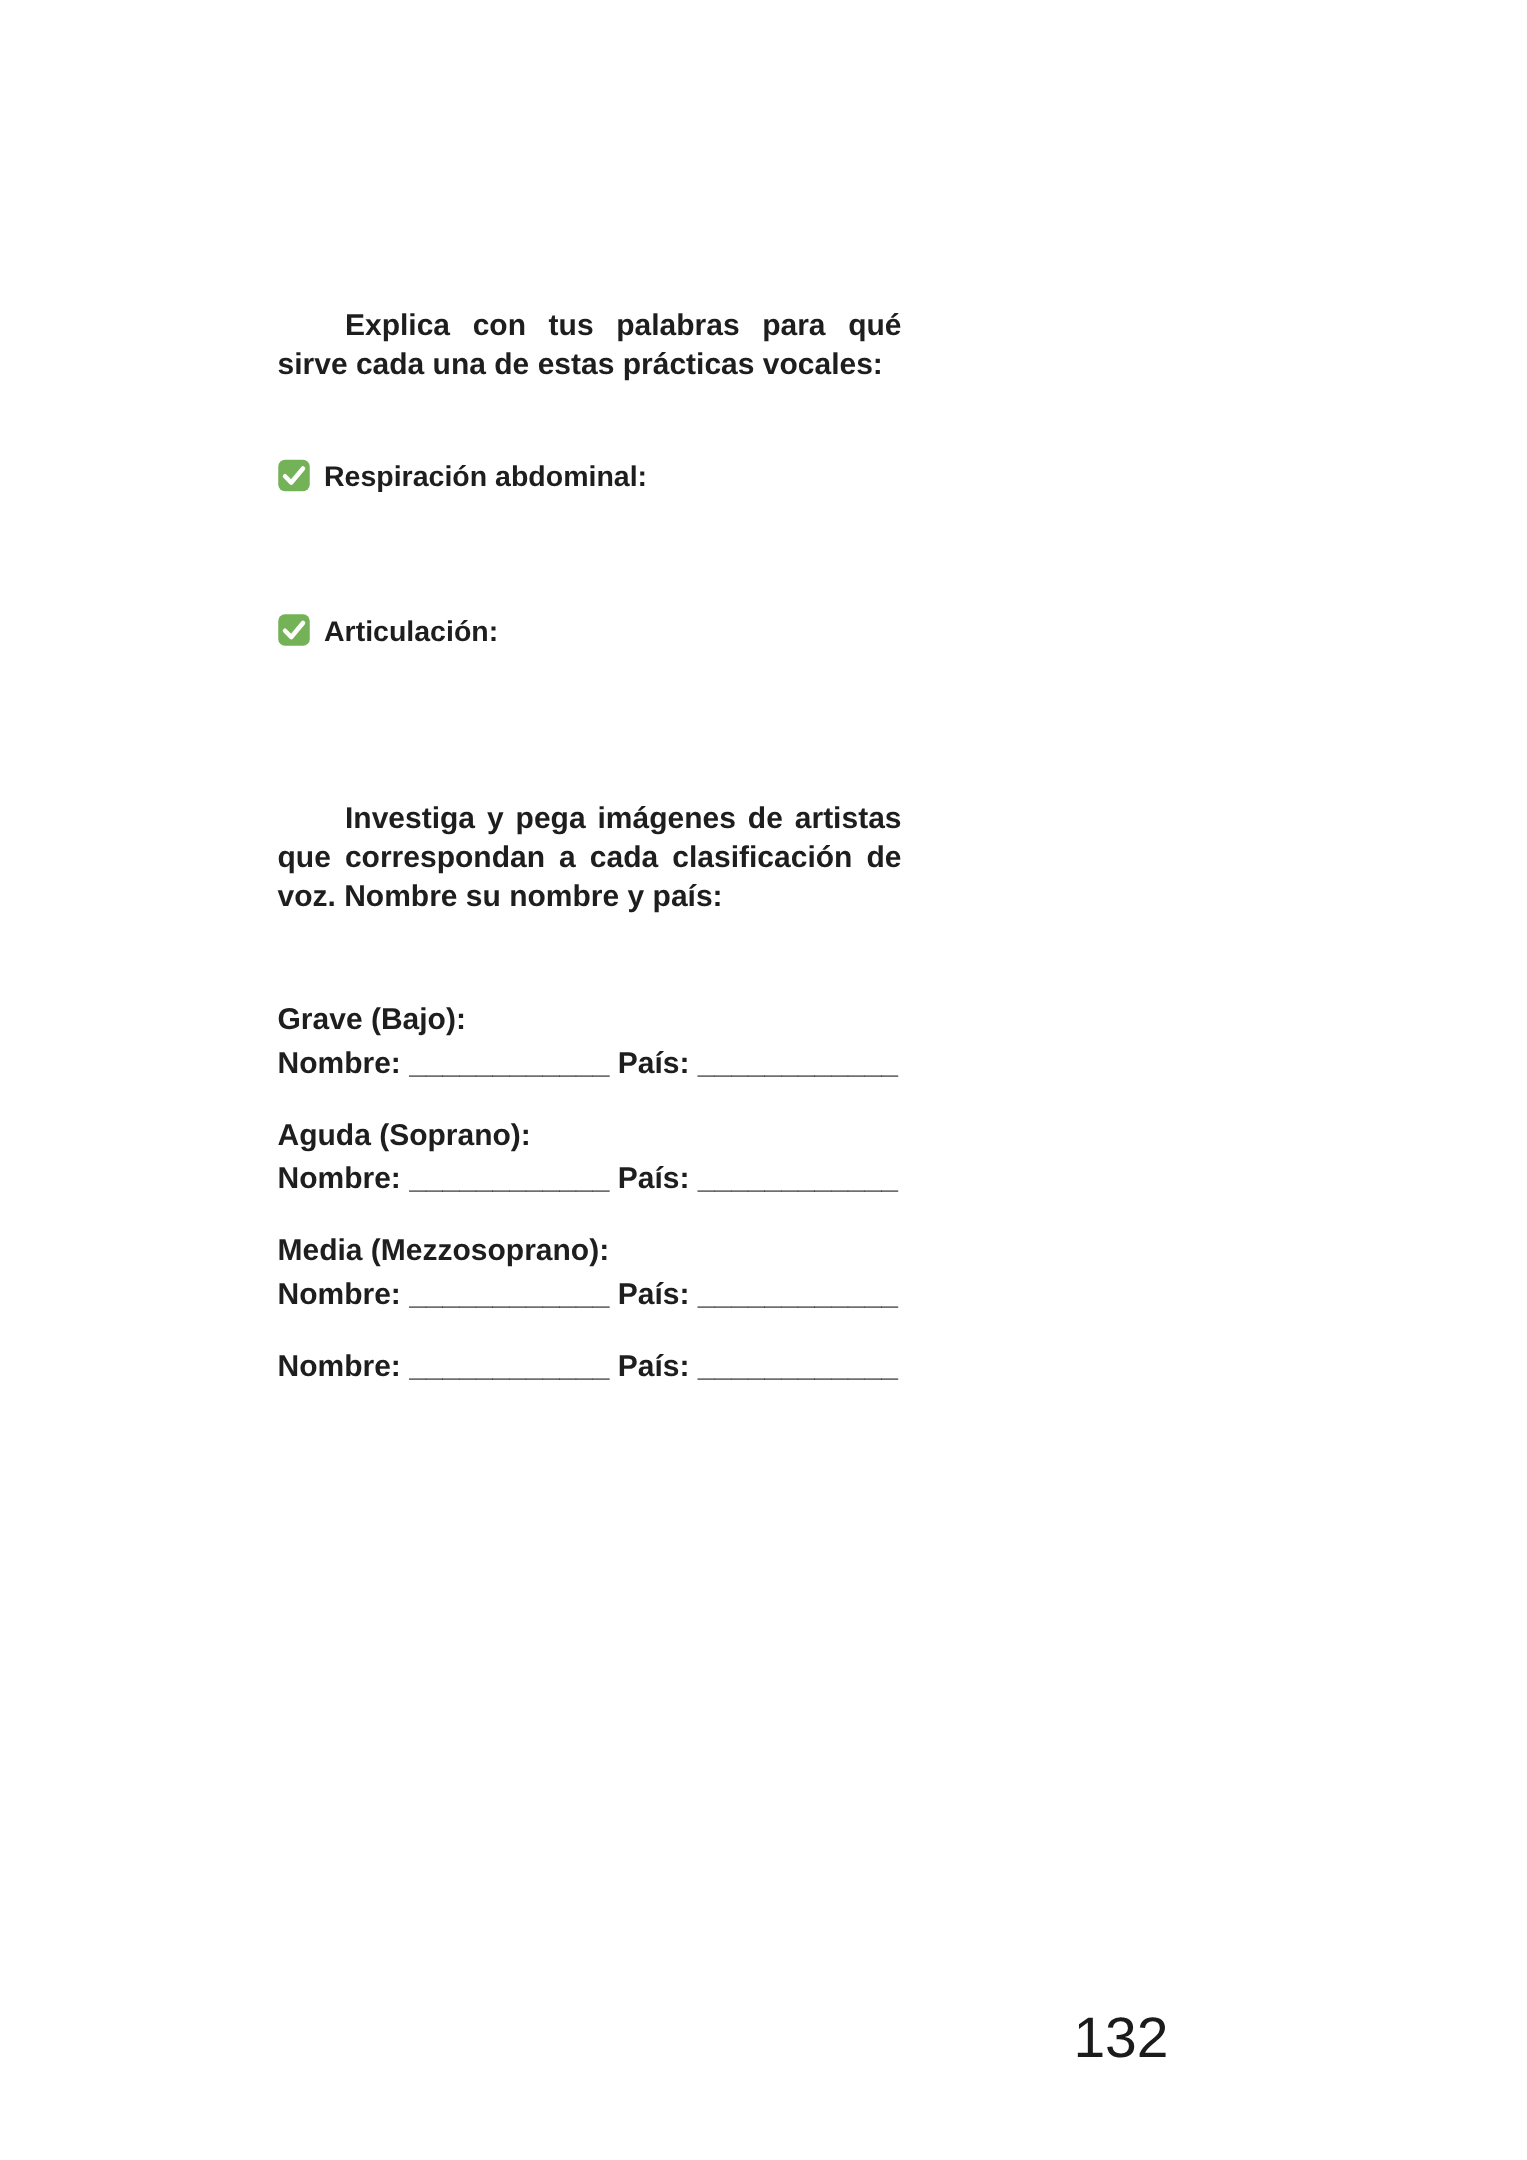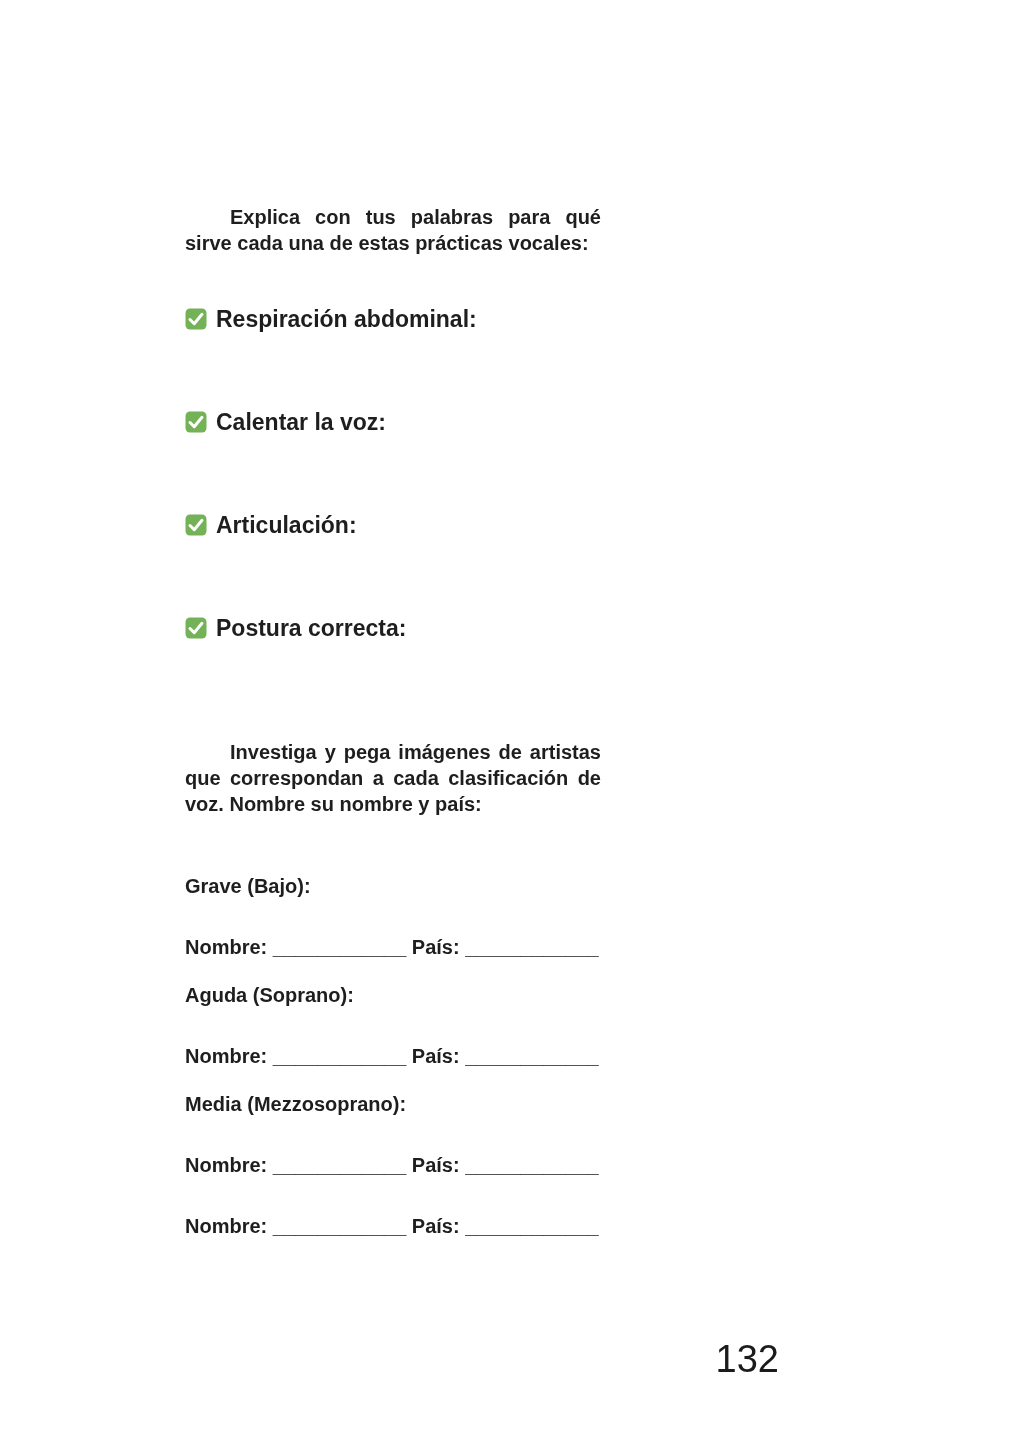--- a/index.html
+++ b/index.html
@@ -23,43 +23,43 @@
   .instruction {
     font-size: 20px;
     line-height: 26px;
     font-weight: 700;
     text-align: justify;
     text-indent: 45px;
     margin: 0;
   }
   .check-item {
     display: flex;
-    align-items: center;
+    align-items: flex-start;
     gap: 9px;
-    font-size: 23px;
+    font-size: 19px;
     line-height: 26px;
     font-weight: 700;
   }
   .check-item.first { margin-top: 50px; }
   .check-item.rest  { margin-top: 77px; }
   .check-icon-box {
     width: 22px;
     height: 22px;
     flex: 0 0 22px;
     display: inline-block;
   }
   .instruction.second { margin-top: 98px; }
   .entry {
     font-size: 20px;
     line-height: 29px;
     font-weight: 700;
   }
   .entry.first { margin-top: 55px; }
   .entry.rest  { margin-top: 19px; }
-  .entry-line { white-space: nowrap; margin-top: 32px; }
+  .entry-line { white-space: nowrap; }
   .blank { letter-spacing: 0; }
   .page-number {
     position: absolute;
     top: 1340px;
     right: 43px;
     font-size: 38px;
     line-height: 38px;
     font-weight: 400;
     color: #1b1b1b;
   }
@@ -75,49 +75,31 @@
     <div class="check-item first">
       <span class="check-icon-box">
         <svg width="22" height="22" viewBox="0 0 22 22">
           <rect x="0.5" y="0.5" width="21" height="21" rx="4.5" fill="#74B257"></rect>
           <polyline points="5,11.5 9.2,15.7 17,6.3" fill="none" stroke-width="3" stroke-linecap="round" stroke-linejoin="round" stroke="#ffffff"></polyline>
         </svg>
       </span>
       <span>Respiración abdominal:</span>
     </div>
 
-    <div class="check-item rest">
-      <span class="check-icon-box">
-        <svg width="22" height="22" viewBox="0 0 22 22">
-          <rect x="0.5" y="0.5" width="21" height="21" rx="4.5" fill="#74B257"></rect>
-          <polyline points="5,11.5 9.2,15.7 17,6.3" fill="none" stroke-width="3" stroke-linecap="round" stroke-linejoin="round" stroke="#ffffff"></polyline>
-        </svg>
-      </span>
-      <span>Calentar la voz:</span>
-    </div>
 
     <div class="check-item rest">
       <span class="check-icon-box">
         <svg width="22" height="22" viewBox="0 0 22 22">
           <rect x="0.5" y="0.5" width="21" height="21" rx="4.5" fill="#74B257"></rect>
           <polyline points="5,11.5 9.2,15.7 17,6.3" fill="none" stroke-width="3" stroke-linecap="round" stroke-linejoin="round" stroke="#ffffff"></polyline>
         </svg>
       </span>
       <span>Articulación:</span>
     </div>
 
-    <div class="check-item rest">
-      <span class="check-icon-box">
-        <svg width="22" height="22" viewBox="0 0 22 22">
-          <rect x="0.5" y="0.5" width="21" height="21" rx="4.5" fill="#74B257"></rect>
-          <polyline points="5,11.5 9.2,15.7 17,6.3" fill="none" stroke-width="3" stroke-linecap="round" stroke-linejoin="round" stroke="#ffffff"></polyline>
-        </svg>
-      </span>
-      <span>Postura correcta:</span>
-    </div>
 
     <p class="instruction second">Investiga y pega imágenes de artistas que correspondan a cada clasificación de voz. Nombre su nombre y país:</p>
 
     <div class="entry first">
       <div>Grave (Bajo):</div>
       <div class="entry-line">
         <span>Nombre:</span> 
         <span class="blank">____________</span> 
         <span>País:</span> 
         <span class="blank">____________</span>

